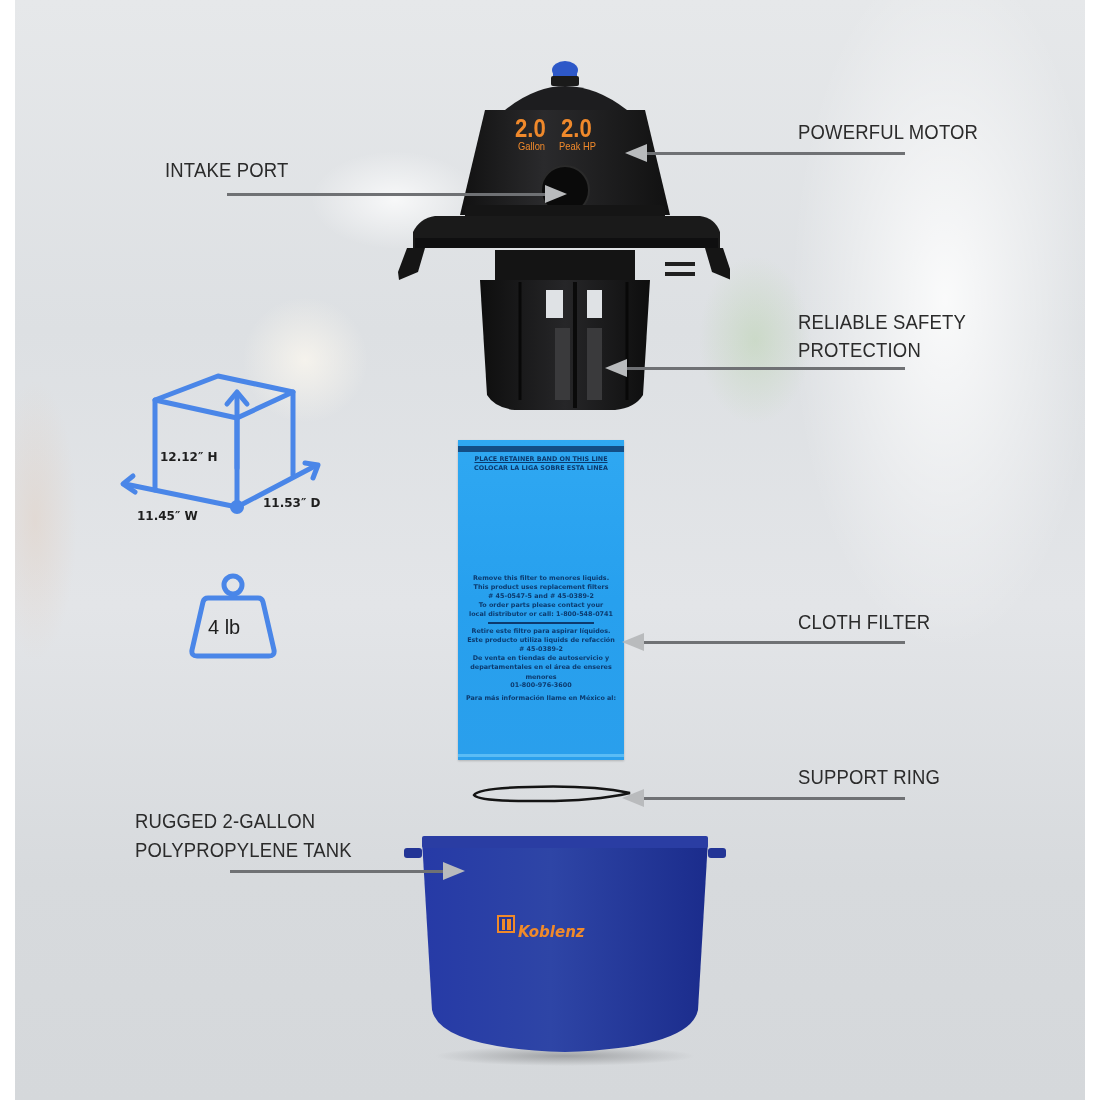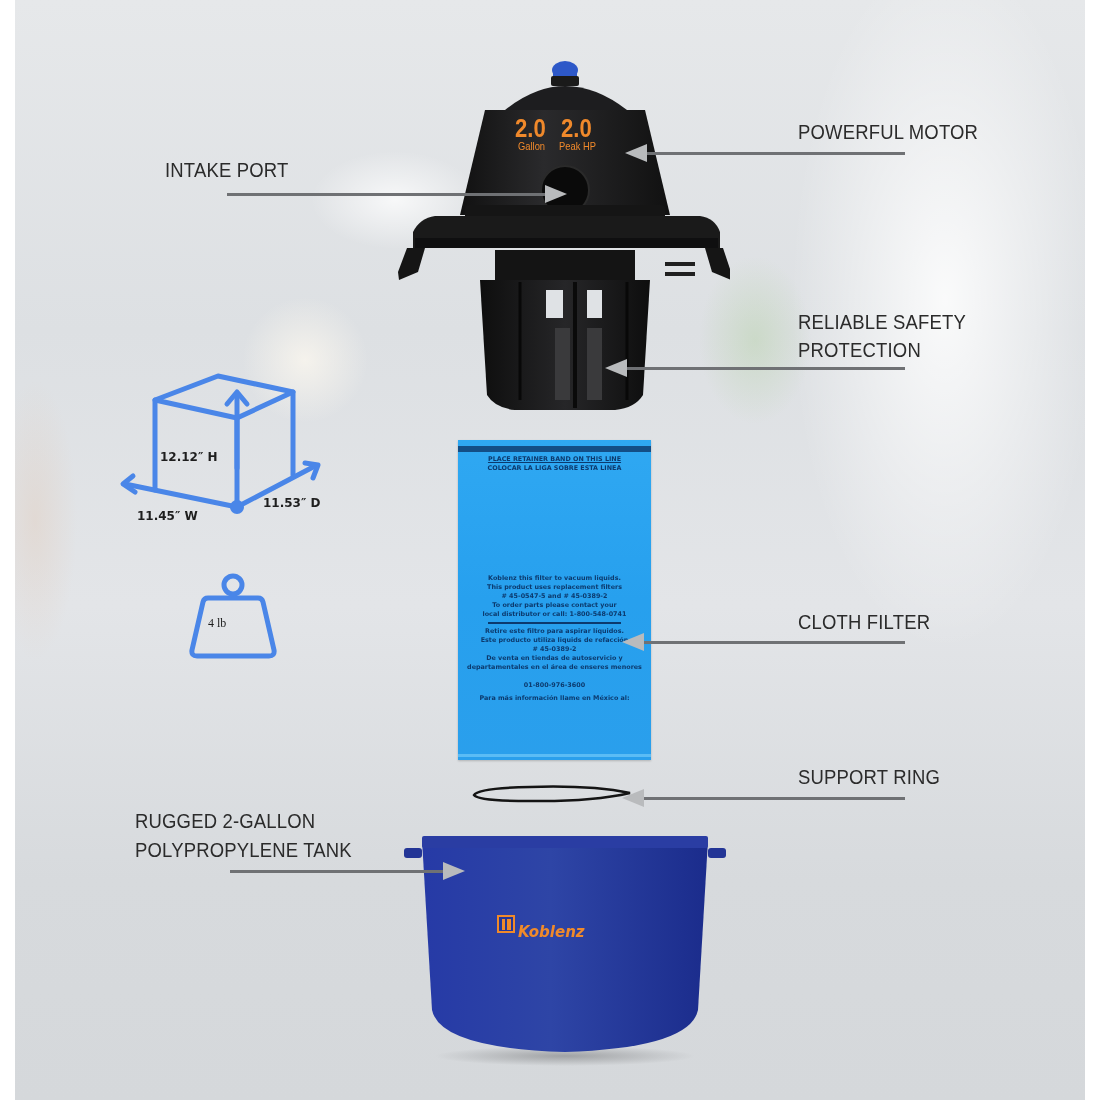--- a/index.html
+++ b/index.html
@@ -17,21 +17,21 @@
   .label {
     position:absolute; color:#2b2b2b; font-family:"Liberation Sans", sans-serif;
     font-size:21px; letter-spacing:0.2px; line-height:28px; transform:scaleX(0.88); transform-origin:left top;
     white-space:nowrap;
   }
   .leader { position:absolute; height:3px; background:#6f7174; }
   .arrowhead { position:absolute; width:0; height:0; }
   .ah-left { border-top:9px solid transparent; border-bottom:9px solid transparent; border-right:22px solid #b9bbbd; }
   .ah-right { border-top:9px solid transparent; border-bottom:9px solid transparent; border-left:22px solid #b9bbbd; }
   .dim-text { position:absolute; font-family:"DejaVu Sans", sans-serif; font-size:12px; font-weight:bold; color:#1e1e1e; white-space:nowrap; }
-  .weight-text { position:absolute; font-family:Liberation Serif, serif; font-size:12px; color:#1e1e1e; }
+  .weight-text { position:absolute; font-family:Liberation Sans, sans-serif; font-size:20px; color:#1e1e1e; }
   .spec-big { position:absolute; color:#f0892b; font-weight:bold; font-family:"Liberation Sans", sans-serif; font-size:26px; transform:scaleX(0.85); transform-origin:left top; }
   .spec-small { position:absolute; color:#f0892b; font-family:"Liberation Sans", sans-serif; font-size:11px; transform:scaleX(0.85); transform-origin:left top; }
   .filter-text { position:absolute; left:0; width:100%; text-align:center; font-family:"DejaVu Sans", sans-serif; font-size:6.4px; font-weight:bold; color:#0c3a6e; line-height:10px; }
   .brand { position:absolute; font-family:"DejaVu Sans", sans-serif; font-weight:bold; font-style:italic; color:#f08a2a; font-size:15px; }
 </style>
 </head>
 <body>
 
 <div class="stage">
 
@@ -80,25 +80,25 @@
     <line x1="560" y1="282" x2="560" y2="408" stroke="#0a0a0a" stroke-width="4"></line>
     <line x1="505" y1="282" x2="505" y2="400" stroke="#080808" stroke-width="3"></line>
     <line x1="612" y1="282" x2="612" y2="400" stroke="#080808" stroke-width="3"></line>
   </svg>
 
   <div class="spec-big" style="left:500px;top:113px">2.0</div>
   <div class="spec-big" style="left:546px;top:113px">2.0</div>
   <div class="spec-small" style="left:503px;top:140px">Gallon</div>
   <div class="spec-small" style="left:544px;top:140px">Peak HP</div>
 
-  <div style="position:absolute;left:443px;top:440px;width:193px;height:320px;background:linear-gradient(180deg,#2fa8f2 0%,#27a0ee 50%,#2a9fec 100%);box-shadow:0 1px 2px rgba(0,0,0,0.2);text-decoration:underline;">
+  <div style="position:absolute;left:443px;top:440px;width:166px;height:320px;background:linear-gradient(180deg,#2fa8f2 0%,#27a0ee 50%,#2a9fec 100%);box-shadow:0 1px 2px rgba(0,0,0,0.2);text-decoration:underline;">
     <div style="position:absolute;left:0;top:6px;width:100%;height:6px;background:#134e86;"></div>
     <div class="filter-text" style="top:14px;text-decoration:underline;">PLACE RETAINER BAND ON THIS LINE</div>
     <div class="filter-text" style="top:23px;">COLOCAR LA LIGA SOBRE ESTA LINEA</div>
-    <div class="filter-text" style="top:133px;">Koblenz this filter to vacuum liquids.</div>
+    <div class="filter-text" style="top:133px;">Remove this filter to menores liquids.</div>
     <div class="filter-text" style="top:142px;">This product uses replacement filters</div>
     <div class="filter-text" style="top:151px;"># 45-0547-5 and # 45-0389-2</div>
     <div class="filter-text" style="top:160px;">To order parts please contact your</div>
     <div class="filter-text" style="top:169px;">local distributor or call: 1-800-548-0741</div>
     <div style="position:absolute;left:30px;right:30px;top:182px;height:1.5px;background:#0c3a6e;"></div>
     <div class="filter-text" style="top:186px;">Retire este filtro para aspirar líquidos.</div>
     <div class="filter-text" style="top:195px;">Este producto utiliza liquids de refacción</div>
     <div class="filter-text" style="top:204px;"># 45-0389-2</div>
     <div class="filter-text" style="top:213px;">De venta en tiendas de autoservicio y</div>
     <div class="filter-text" style="top:222px;">departamentales en el área de enseres menores</div>

